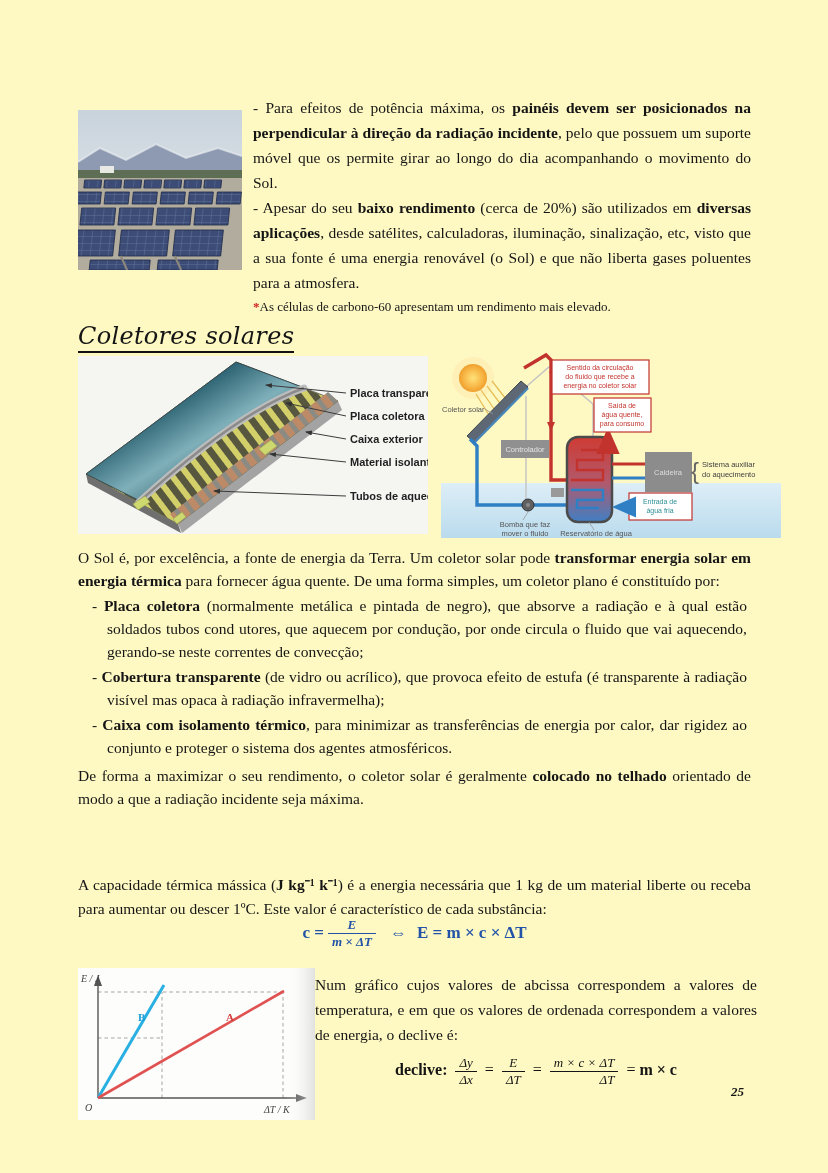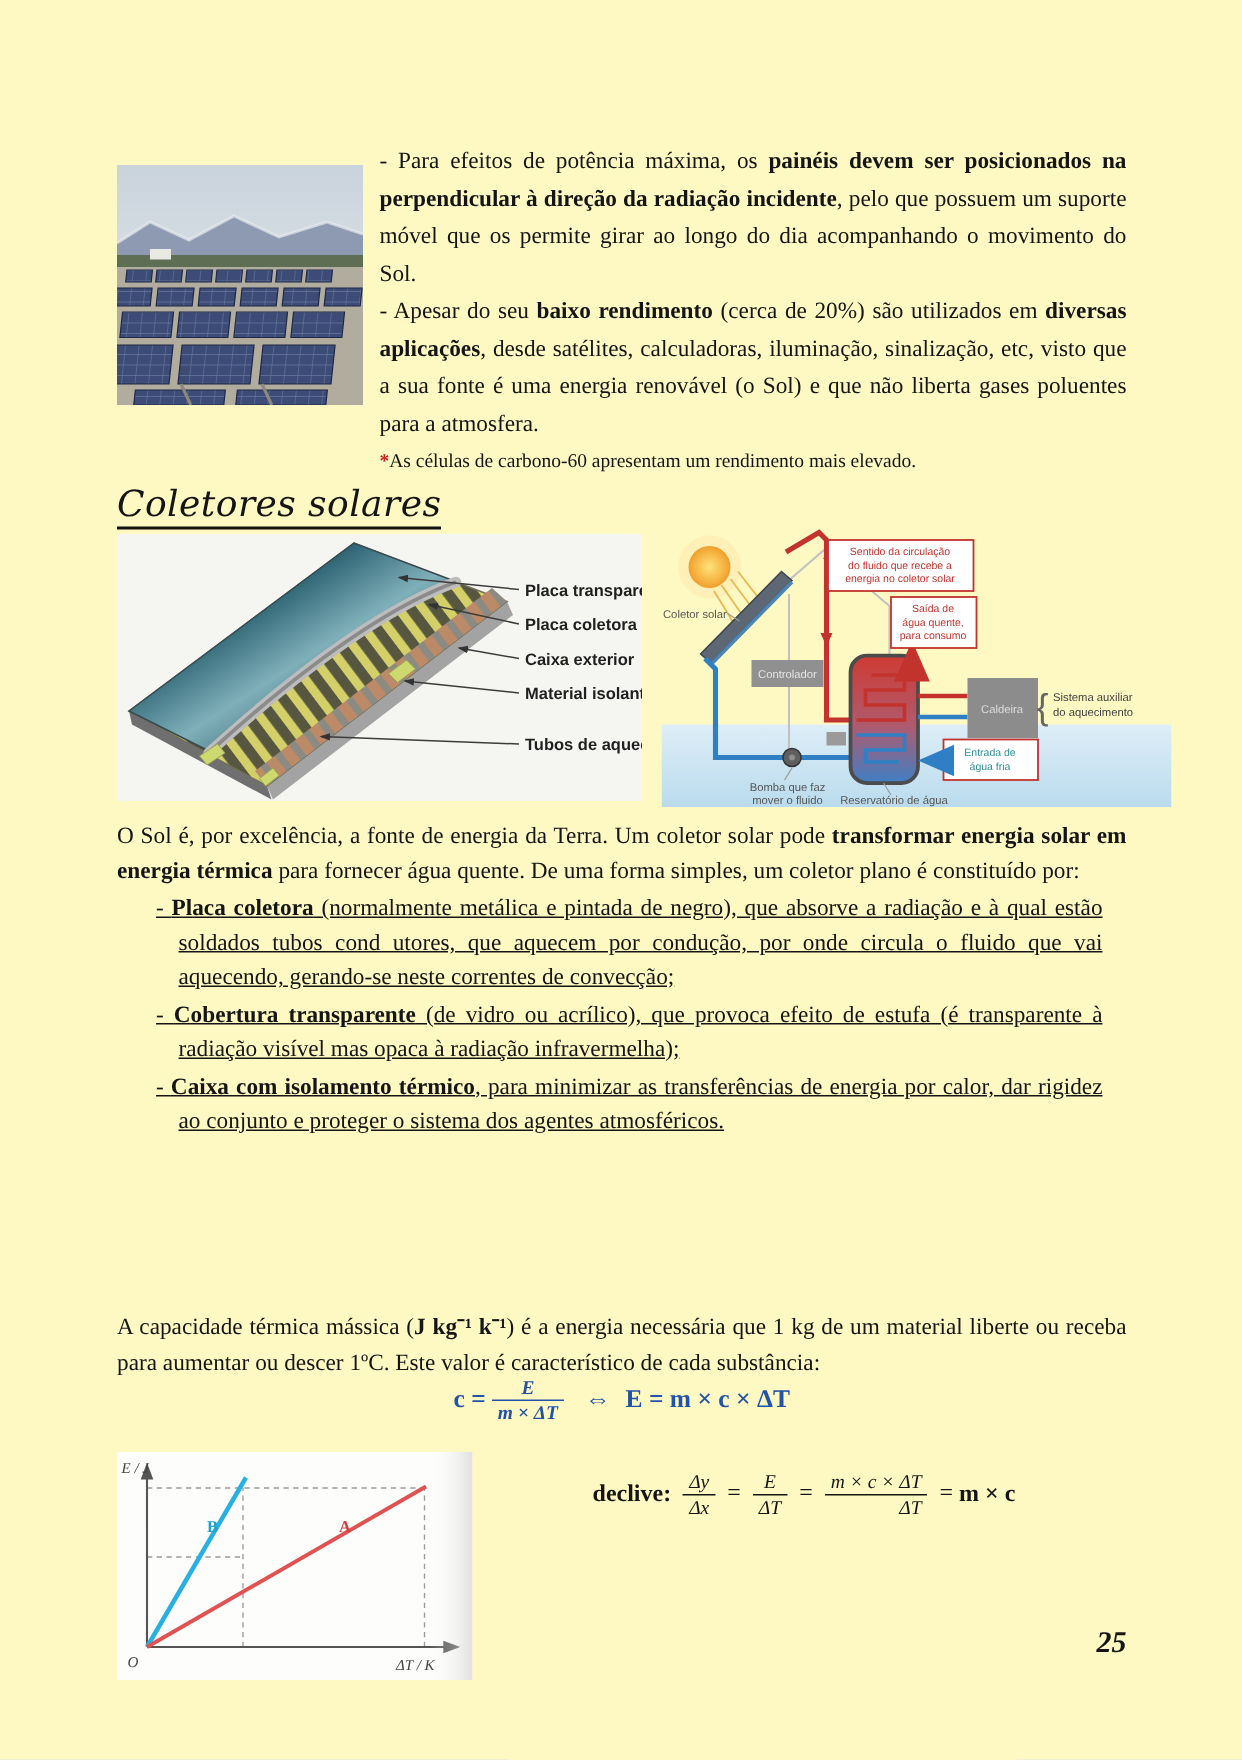--- a/index.html
+++ b/index.html
@@ -9,32 +9,32 @@
   .body{font-size:15.5px;line-height:25px;}
   .just{text-align:justify;}
   .tight{line-height:23px;}
   p{margin:0;}
   b{font-weight:bold;}
   .red{color:#cc1f1f;}
   .footnote{font-size:13px;line-height:17px;margin-top:3px;}
   .h-script{font-family:"DejaVu Serif",serif;font-style:italic;font-weight:normal;
             font-size:24px;letter-spacing:.3px;display:inline-block;
             border-bottom:2.5px solid #111;padding-bottom:1px;}
-  .bullet{padding-left:25px;text-indent:-15px;margin:2px 16px;text-decoration:underline;}
+  .bullet{padding-left:25px;text-indent:-15px;margin:2px 4px;}
   .pfinal{margin-top:5px;}
   .formula-blue{color:#2353a8;font-weight:bold;font-size:17px;text-align:center;}
   .formula-black{font-size:16px;text-align:center;margin-top:9px;color:#151515;}
   .frac{display:inline-block;vertical-align:middle;text-align:center;line-height:1.1;
         font-size:13px;margin:0 4px;}
   .frac .num{display:block;padding:0 4px 1px;border-bottom:1.4px solid currentColor;}
   .frac .den{display:block;padding:1px 4px 0;text-align:right;}
   .i{font-style:italic;}
   .iff{margin:0 10px;}
   .eq{margin:0 4px;}
-  .pagenum{font-weight:bold;font-style:italic;font-size:20px;}
+  .pagenum{font-weight:bold;font-style:italic;font-size:13px;}
   svg text{font-family:"Liberation Sans",sans-serif;}
   svg .serif{font-family:"Liberation Serif",serif;}
 </style>
 </head>
 <body>
 
 <div class="page">
 
   <svg class="abs" style="left:78px;top:110px;" width="164" height="160" viewBox="0 0 164 160" aria-hidden="true">
     <defs>
@@ -279,20 +279,21 @@
       <line x1="87" y1="160" x2="82" y2="168"></line>
       <line x1="148" y1="170" x2="153" y2="178"></line>
     </g>
   </svg>
 
   <div class="abs body tight just" style="left:78px;top:546px;width:673px;">
     <p><span>O Sol é, por excelência, a fonte de energia da Terra. Um coletor solar pode </span><b>transformar energia solar em energia térmica</b><span> para fornecer água quente. De uma forma simples, um coletor plano é constituído por:</span></p>
     <p class="bullet"><span>- </span><b>Placa coletora</b><span> (normalmente metálica e pintada de negro), que absorve a radiação e à qual estão soldados tubos cond utores, que aquecem por condução, por onde circula o fluido que vai aquecendo, gerando-se neste correntes de convecção;</span></p>
     <p class="bullet"><span>- </span><b>Cobertura transparente</b><span> (de vidro ou acrílico), que provoca efeito de estufa (é transparente à radiação visível mas opaca à radiação infravermelha);</span></p>
     <p class="bullet"><span>- </span><b>Caixa com isolamento térmico</b><span>, para minimizar as transferências de energia por calor, dar rigidez ao conjunto e proteger o sistema dos agentes atmosféricos.</span></p>
+    <p class="pfinal"><span>De forma a maximizar o seu rendimento, o coletor solar é geralmente </span><b>colocado no telhado</b><span> orientado de modo a que a radiação incidente seja máxima.</span></p>
   </div>
 
 
   <div class="abs body just" style="left:78px;top:873px;width:673px;line-height:24px;">
     <p><span>A capacidade térmica mássica (</span><b>J kg⁻¹ k⁻¹</b><span>) é a energia necessária que 1 kg de um material liberte ou receba para aumentar ou descer 1ºC. Este valor é característico de cada substância:</span></p>
   </div>
 
   <div class="abs formula-blue" style="left:78px;top:918px;width:673px;">
     <span>c =</span><span class="frac"><span class="num i">E</span><span class="den i">m × ΔT</span></span><span class="iff">⇔</span><span>E = m × c × ΔT</span>
   </div>
@@ -326,20 +327,21 @@
 
     <text x="60" y="53" font-size="11" font-weight="bold" fill="#1d9fd4" class="serif">B</text>
     <text x="148" y="53" font-size="11" font-weight="bold" fill="#d23f3f" class="serif">A</text>
     <text x="3" y="14" font-size="10" font-style="italic" fill="#444" class="serif">E / J</text>
     <text x="7" y="143" font-size="10" font-style="italic" fill="#444" class="serif">O</text>
     <text x="186" y="145" font-size="10" font-style="italic" fill="#444" class="serif">ΔT / K</text>
     <rect x="208" y="0" width="29" height="152" fill="url(#shade)" opacity="0.55"></rect>
   </svg>
 
   <div class="abs body just" style="left:315px;top:972px;width:442px;">
+    <p>Num gráfico cujos valores de abcissa correspondem a valores de temperatura, e em que os valores de ordenada correspondem a valores de energia, o declive é:</p>
     <div class="formula-black">
       <b>declive:</b>
       <span class="frac"><span class="num i">Δy</span><span class="den i">Δx</span></span><span class="eq">=</span><span class="frac"><span class="num i">E</span><span class="den i">ΔT</span></span><span class="eq">=</span><span class="frac"><span class="num i">m × c × ΔT</span><span class="den i">ΔT</span></span><span class="eq">=</span><b>m × c</b>
     </div>
   </div>
 
   <div class="abs pagenum" style="left:731px;top:1084px;">25</div>
 
 </div>
 

